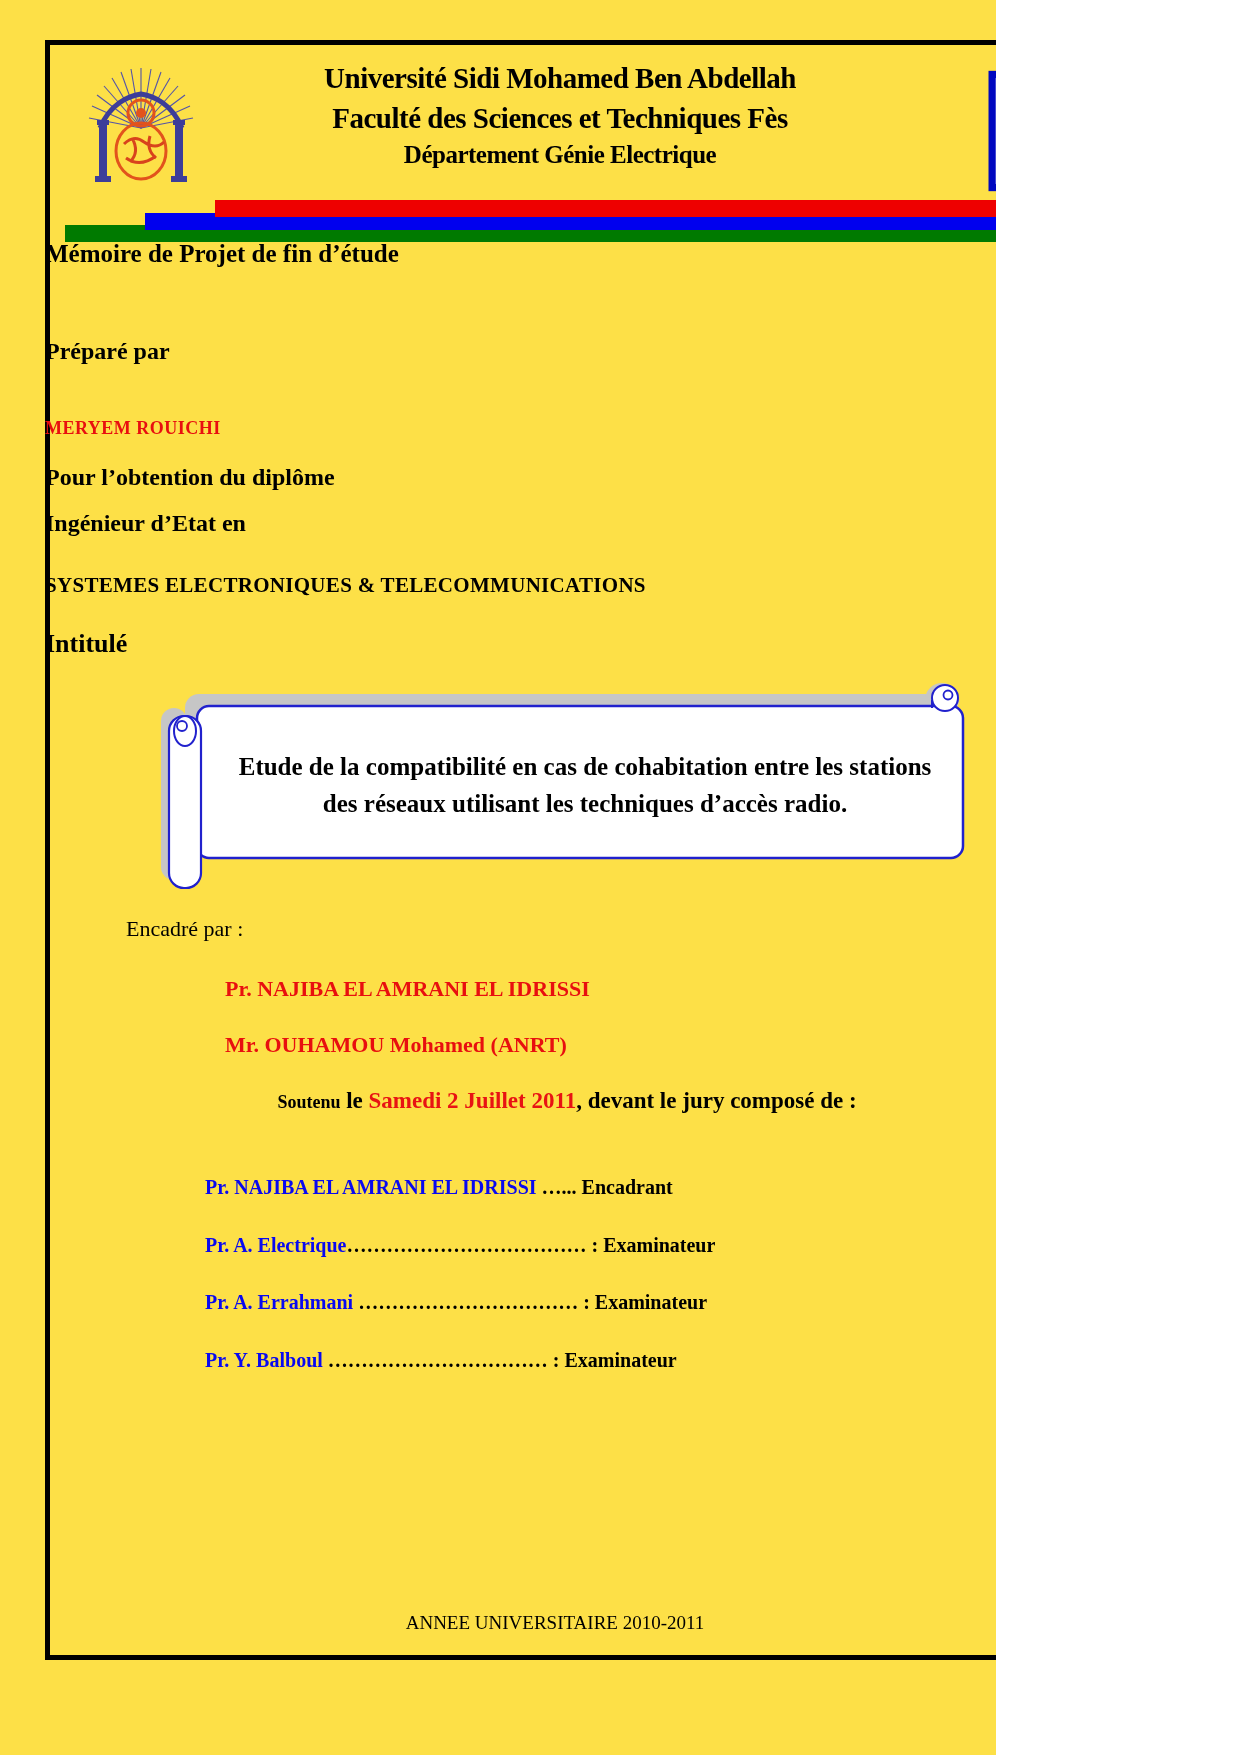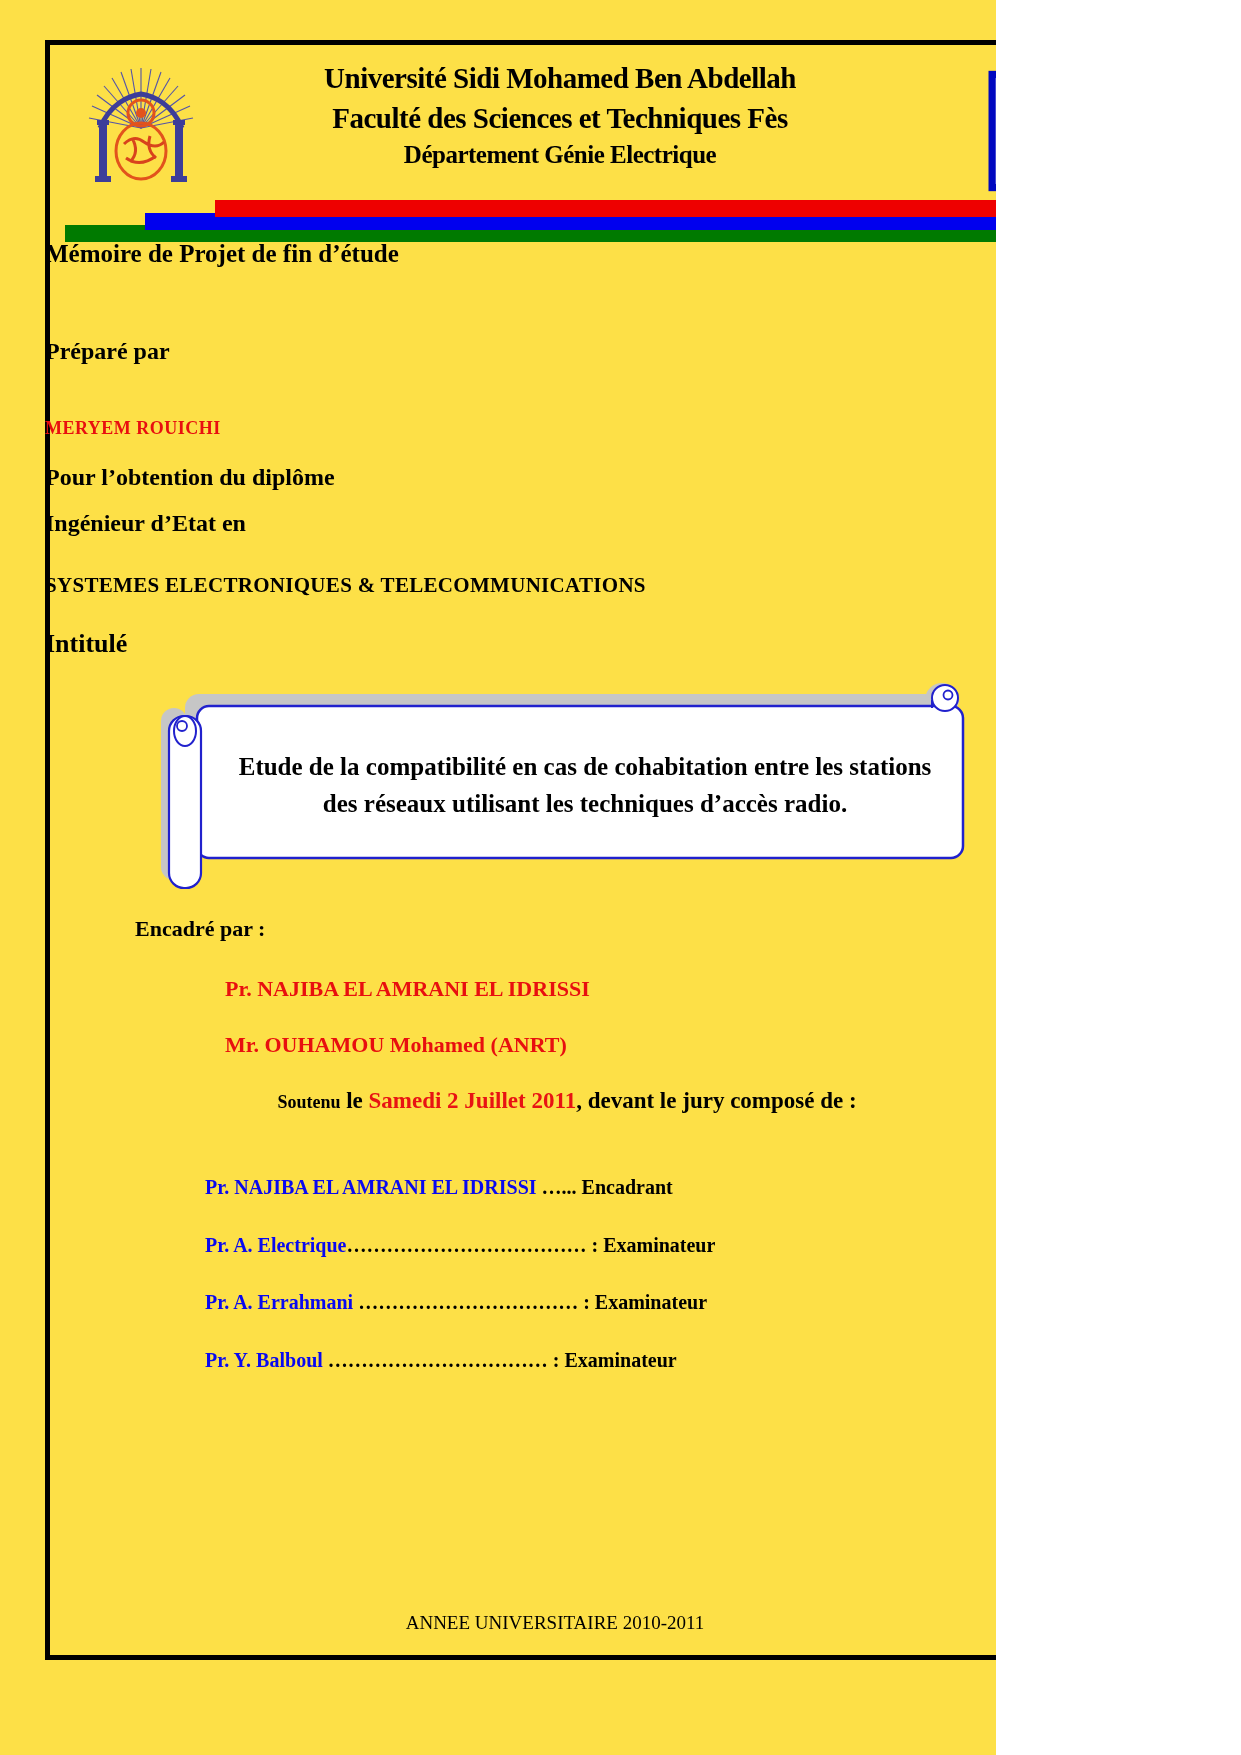--- a/index.html
+++ b/index.html
@@ -34,21 +34,21 @@
   .specialty{top:573px;font-size:21px;letter-spacing:0.3px;}
   .intitule{top:629px;font-size:26px;}
   
   .scroll{position:absolute;left:155px;top:672px;width:825px;height:222px;}
   .scroll svg{position:absolute;left:0;top:0;}
   .scroll-text{
     position:absolute;left:55px;top:76px;width:750px;text-align:center;
     font-size:25px;font-weight:bold;color:#000;line-height:37px;
   }
   
-  .encadre{position:absolute;left:135px;top:916px;font-size:22px;font-weight:bold;color:#000;}
+  .encadre{position:absolute;left:126px;top:916px;font-size:22px;font-weight:normal;color:#000;}
   .supervisor{position:absolute;left:225px;font-size:22px;font-weight:bold;color:#e80f0f;}
   .sup1{top:976px;} .sup2{top:1032px;}
   
   .defense{position:absolute;left:45px;top:1088px;width:1020px;text-align:center;font-weight:bold;color:#000;padding-left:12px;}
   .defense .small{font-size:18px;}
   .defense .big{font-size:23px;}
   .defense .date{font-size:23px;color:#e81313;}
   
   .jury-row{position:absolute;left:185px;font-size:20px;font-weight:bold;color:#000;white-space:pre;}
   .j1{top:1153px;} .j2{top:1211px;} .j3{top:1268px;} .j4{top:1326px;}

